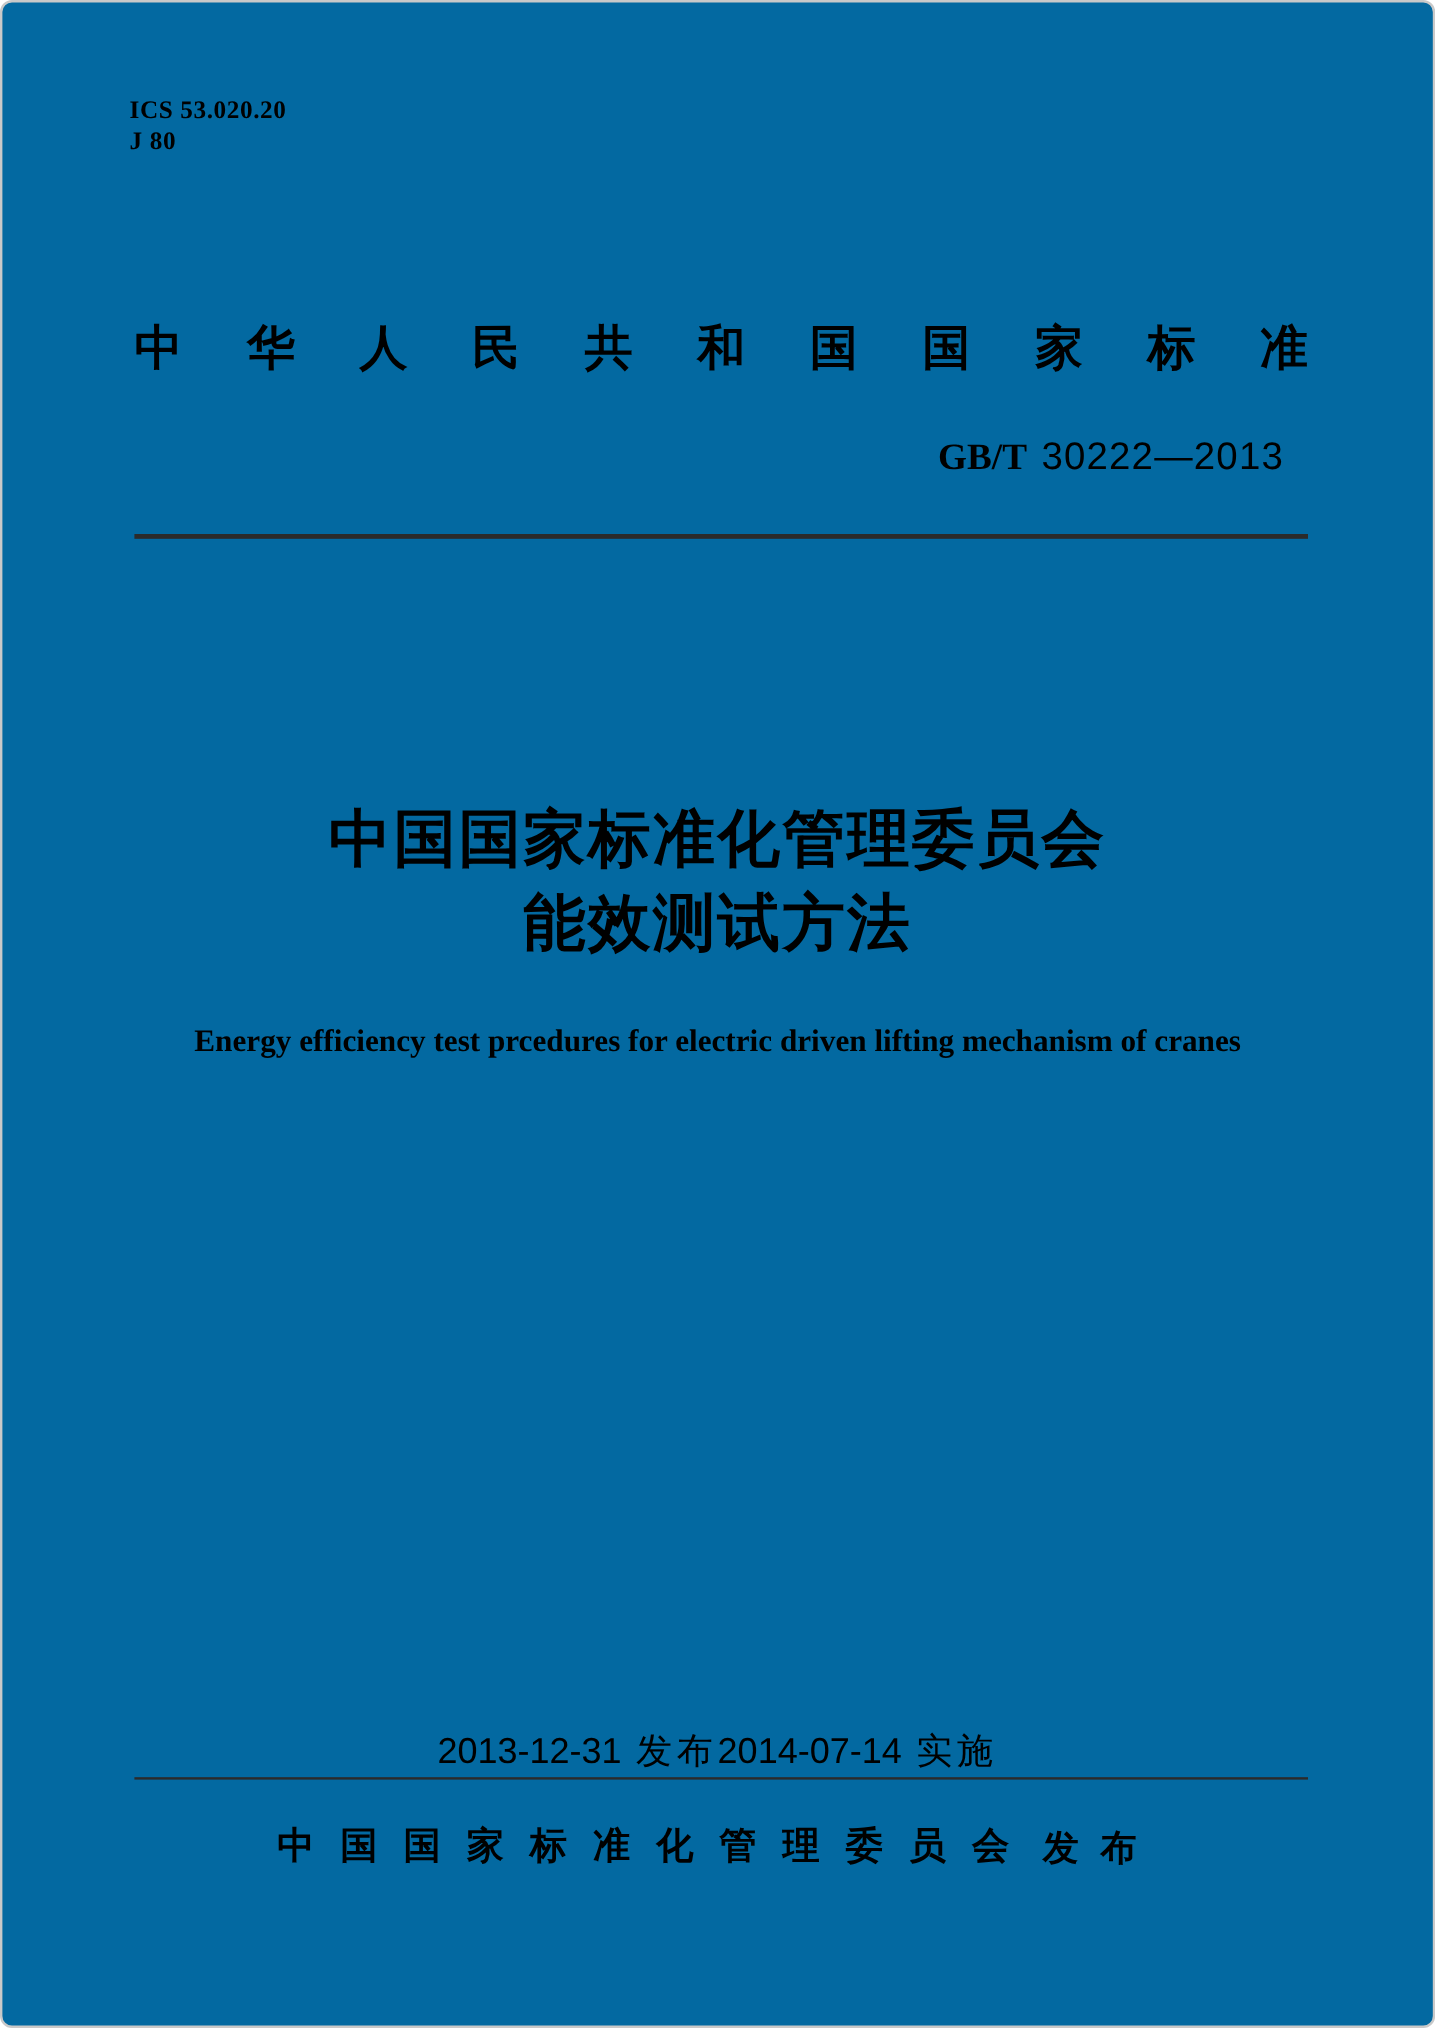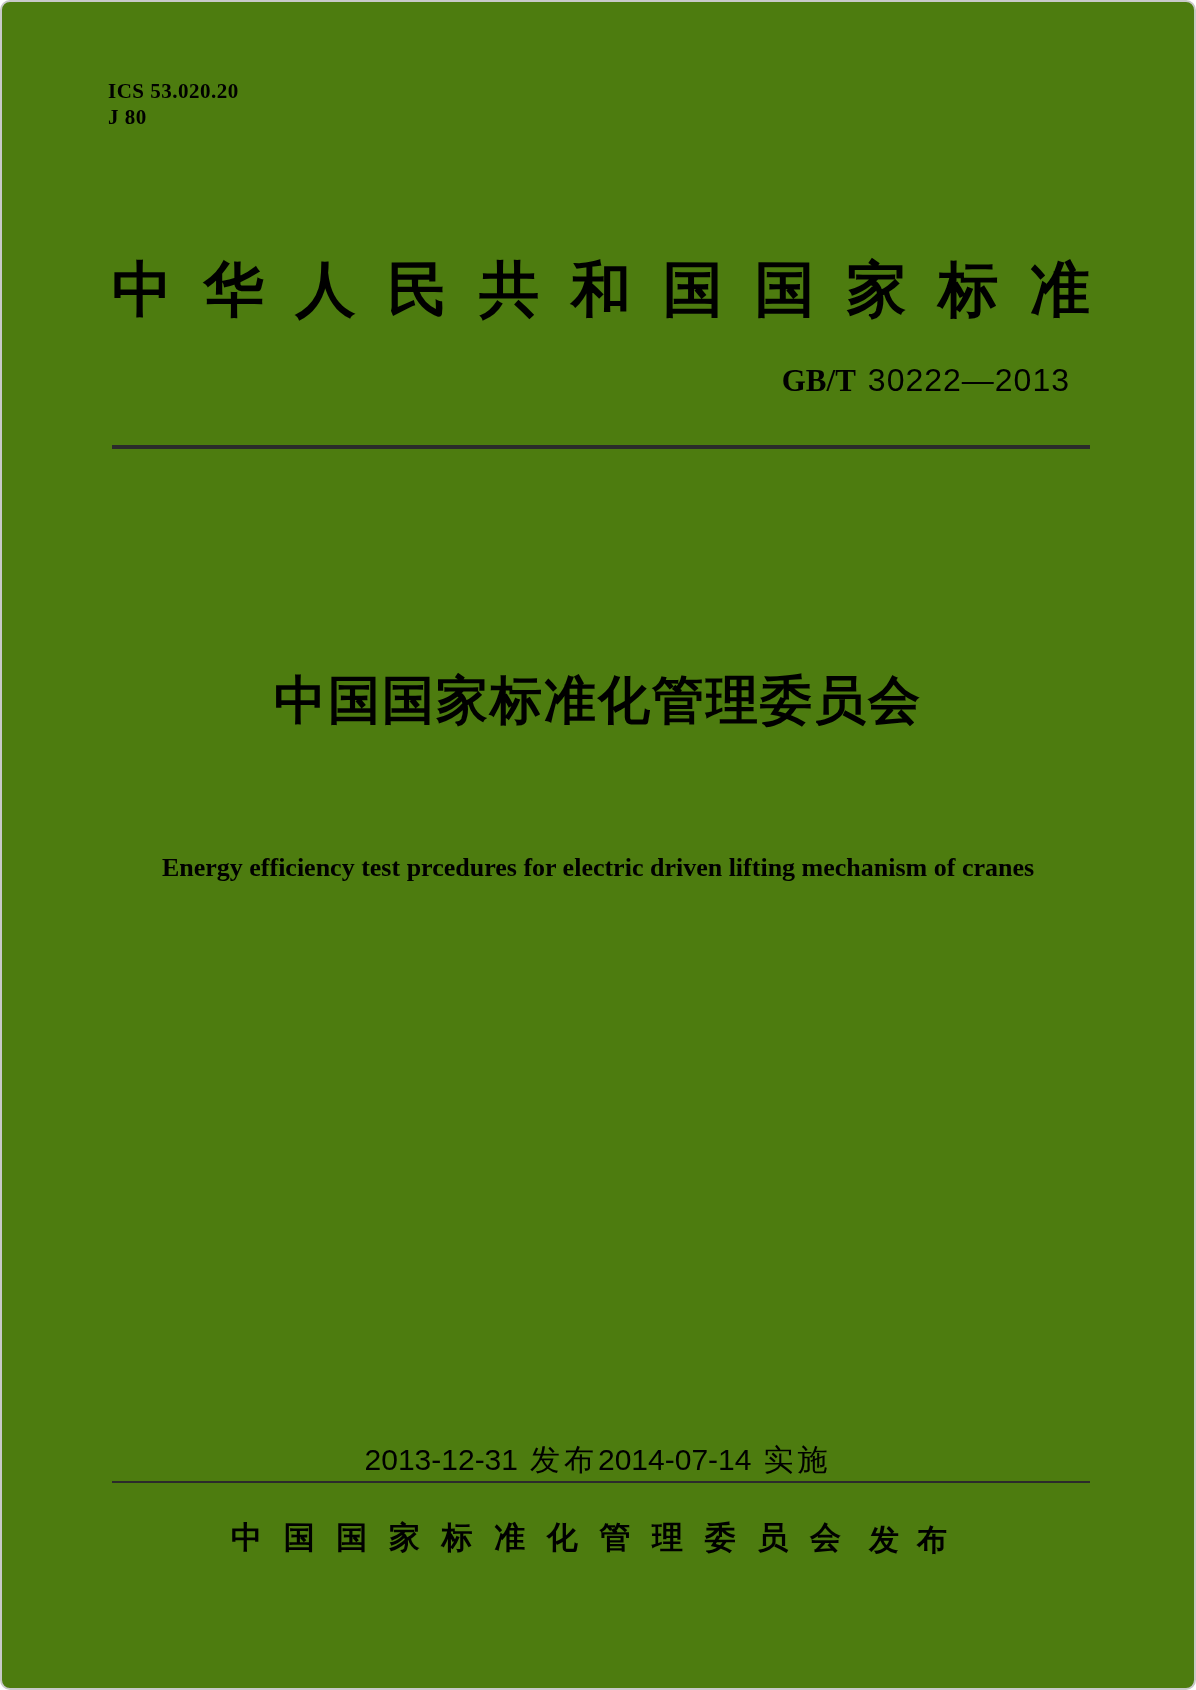--- a/index.html
+++ b/index.html
@@ -5,21 +5,21 @@
   * { margin: 0; padding: 0; box-sizing: border-box; }
   html, body { background: #ffffff; }
   body {
     width: 1196px; height: 1690px;
     font-family: "Liberation Serif", "DejaVu Serif", serif;
     color: #000;
     position: relative;
   }
   .page {
     position: absolute; inset: 0;
-    background: #4d7c0f;
+    background: #0369a1;
     border: 2px solid #c9c9c9;
     border-radius: 10px;
     overflow: hidden;
   }
   
   .ics-block {
     position: absolute; left: 106px; top: 76px;
     font-size: 21px; line-height: 26px; font-weight: 600;
     letter-spacing: 0.5px;
   }
@@ -39,21 +39,21 @@
       linear-gradient(135deg, #000 0 14%, rgba(0,0,0,0) 14% 42%, #000 42% 58%, rgba(0,0,0,0) 58% 86%, #000 86% 100%),
       radial-gradient(#000 1.4px, rgba(0,0,0,0) 1.6px);
     background-size: 100% 100%, 7px 7px;
     -webkit-background-clip: text;
     background-clip: text;
     -webkit-text-stroke: 6px #000;
   }
   
   .std-heading {
     position: absolute; left: 110px; top: 253px; width: 978px;
-    font-size: 60px; line-height: 70px; font-weight: 700;
+    font-size: 40px; line-height: 70px; font-weight: 700;
     text-align: justify; text-align-last: justify;
     white-space: nowrap;
   }
   
   .std-code {
     position: absolute; right: 124px; top: 360px;
     display: flex; align-items: baseline; gap: 12px;
     line-height: 36px;
   }
   .std-code .prefix { font-size: 31px; font-weight: 700; }
@@ -122,20 +122,21 @@
 
   <div class="std-code">
     <span class="prefix">GB/T</span>
     <span class="number">30222—2013</span>
   </div>
 
   <div class="rule-top"></div>
 
   <div class="main-title">
     <div>中国国家标准化管理委员会</div>
+    <div>能效测试方法</div>
   </div>
 
   <div class="en-title">Energy efficiency test prcedures for electric driven lifting mechanism of cranes</div>
 
   <div class="dates-row">
     <div class="date-item">
       <span>2013-12-31</span>
       <span class="label">发布</span>
     </div>
     <div class="date-item">

